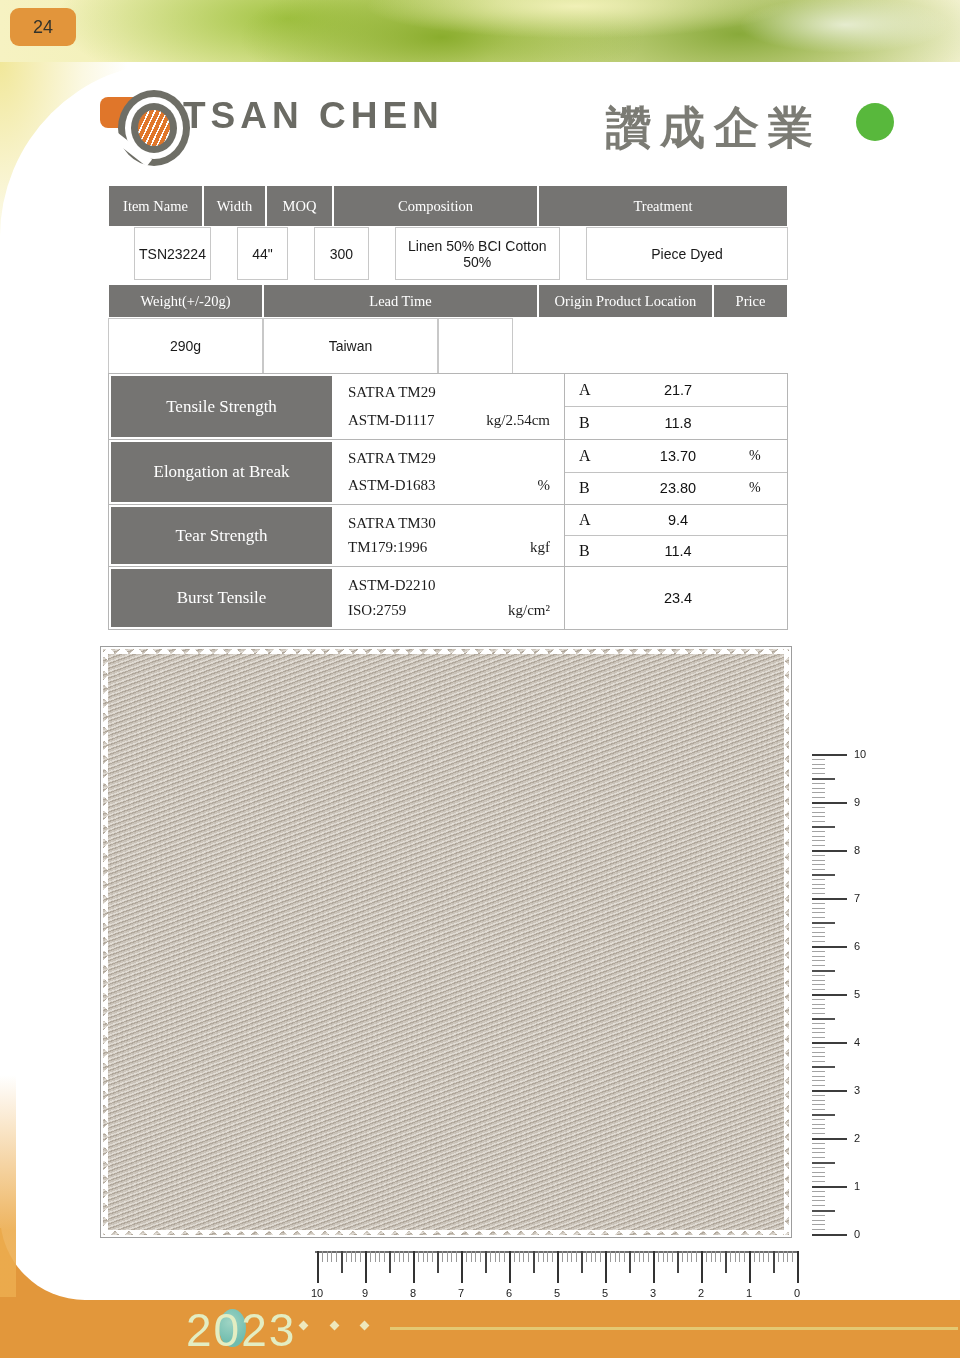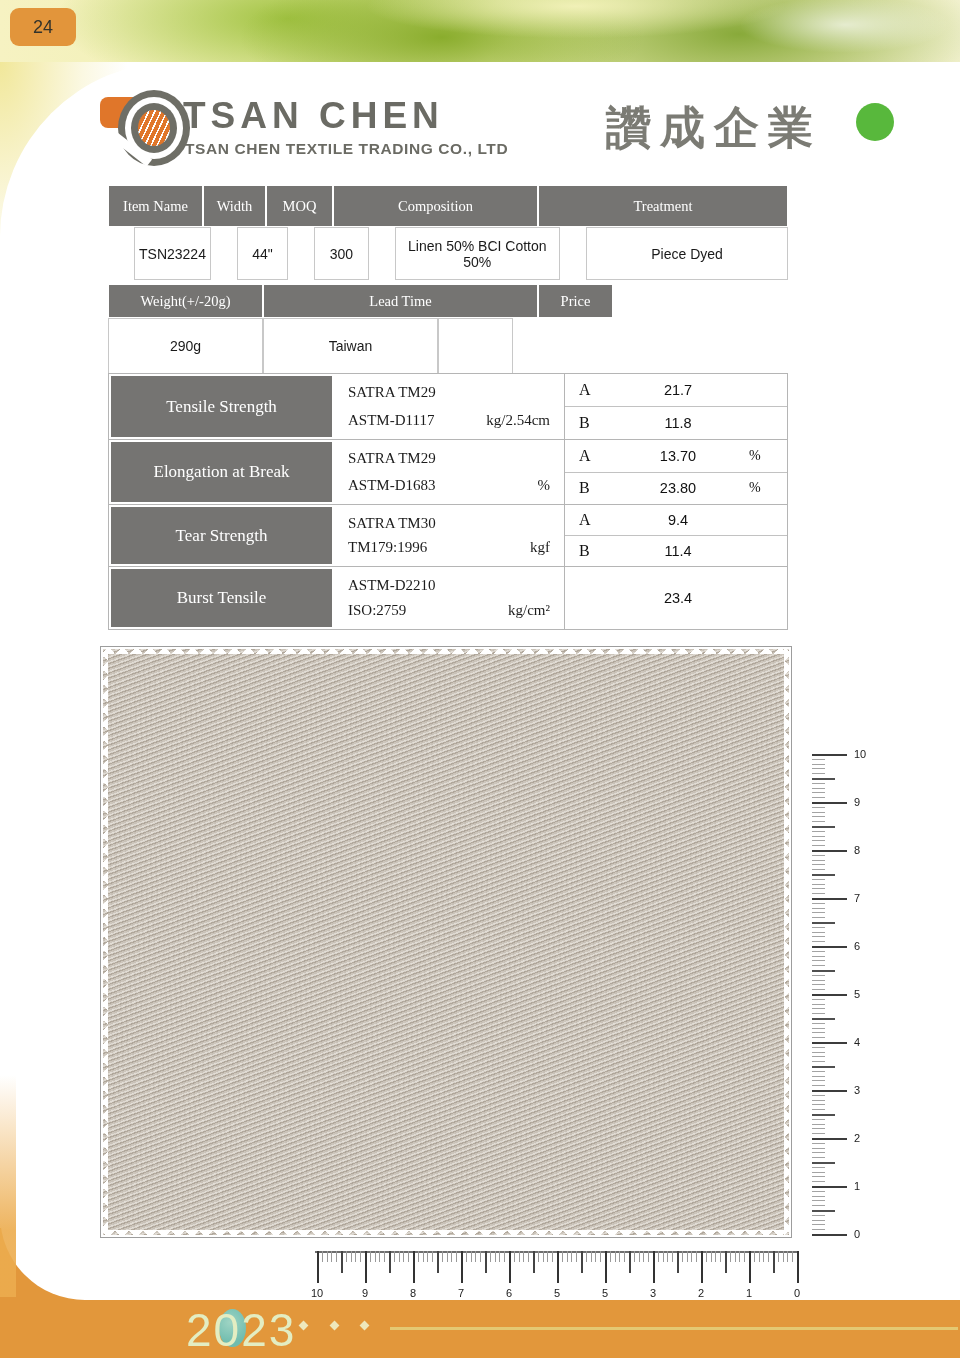--- a/index.html
+++ b/index.html
@@ -140,21 +140,20 @@
   </div>
 
   <div class="logo-rect z2"></div>
   <div class="logo-c z2">
     <div class="ring-w"></div>
     <div class="ring-g"></div>
     <div class="ball"></div>
     <div class="cut"></div>
   </div>
   <div class="brand-title z2">TSAN CHEN</div>
-  <div class="brand-sub z2">TSAN CHEN TEXTILE TRADING CO., LTD</div>
   <div class="cjk-title z2">讚成企業</div>
   <div class="green-dot z2"></div>
 
   <div class="tbl spec">
     <div class="row">
       <div class="hcell w-item">Item Name</div>
       <div class="hcell w-width">Width</div>
       <div class="hcell w-moq">MOQ</div>
       <div class="hcell w-comp">Composition</div>
       <div class="hcell w-treat">Treatment</div>
@@ -165,20 +164,21 @@
       <div class="dcell w-moq">300</div>
       <div class="dcell w-comp">Linen 50%  BCI Cotton 50%</div>
       <div class="dcell w-treat">Piece Dyed</div>
     </div>
   </div>
 
   <div class="tbl logi">
     <div class="row">
       <div class="hcell w-weight">Weight(+/-20g)</div>
       <div class="hcell w-lead">Lead Time</div>
+      <div class="hcell w-origin">Origin Product Location</div>
       <div class="hcell w-price">Price</div>
     </div>
     <div class="row">
       <div class="dcell tall" style="width:153px;">290g</div>
       <div class="dcell tall" style="width:173px;">Taiwan</div>
       <div class="dcell tall" style="width:73px;"></div>
     </div>
   </div>
 
   <div class="tbl tests">

